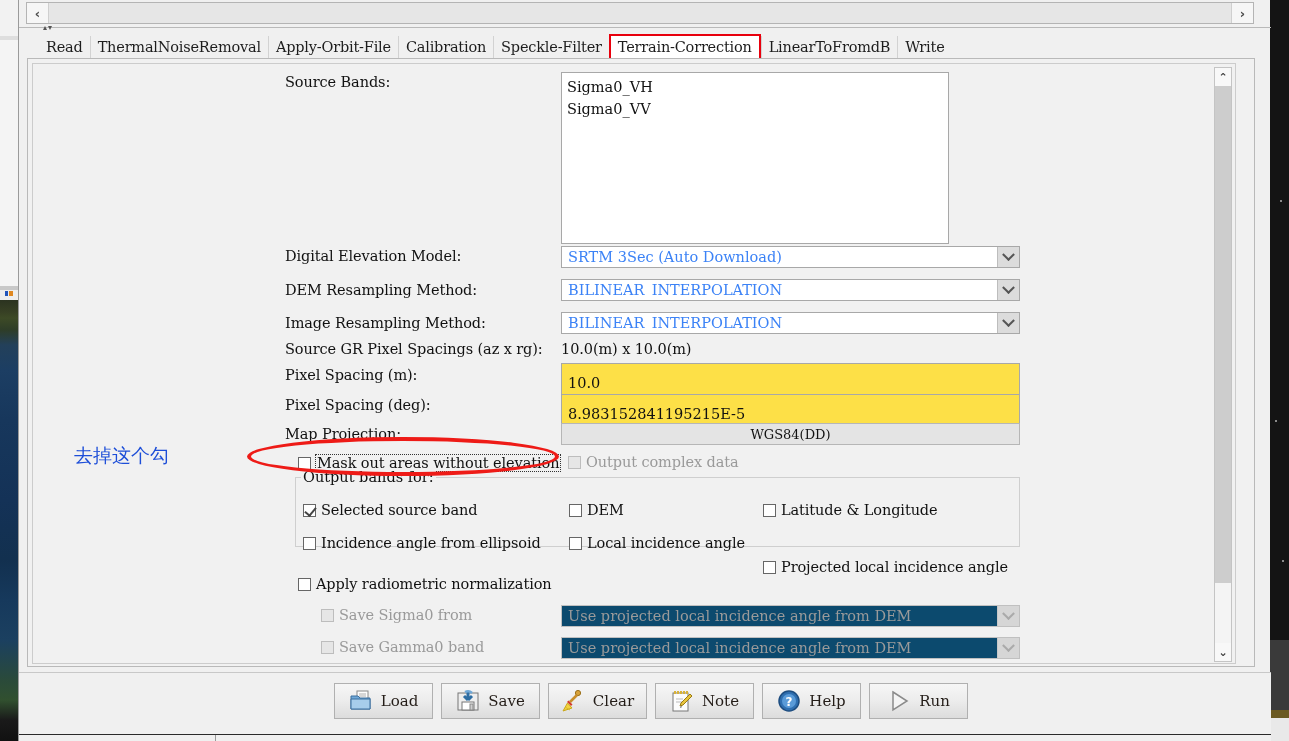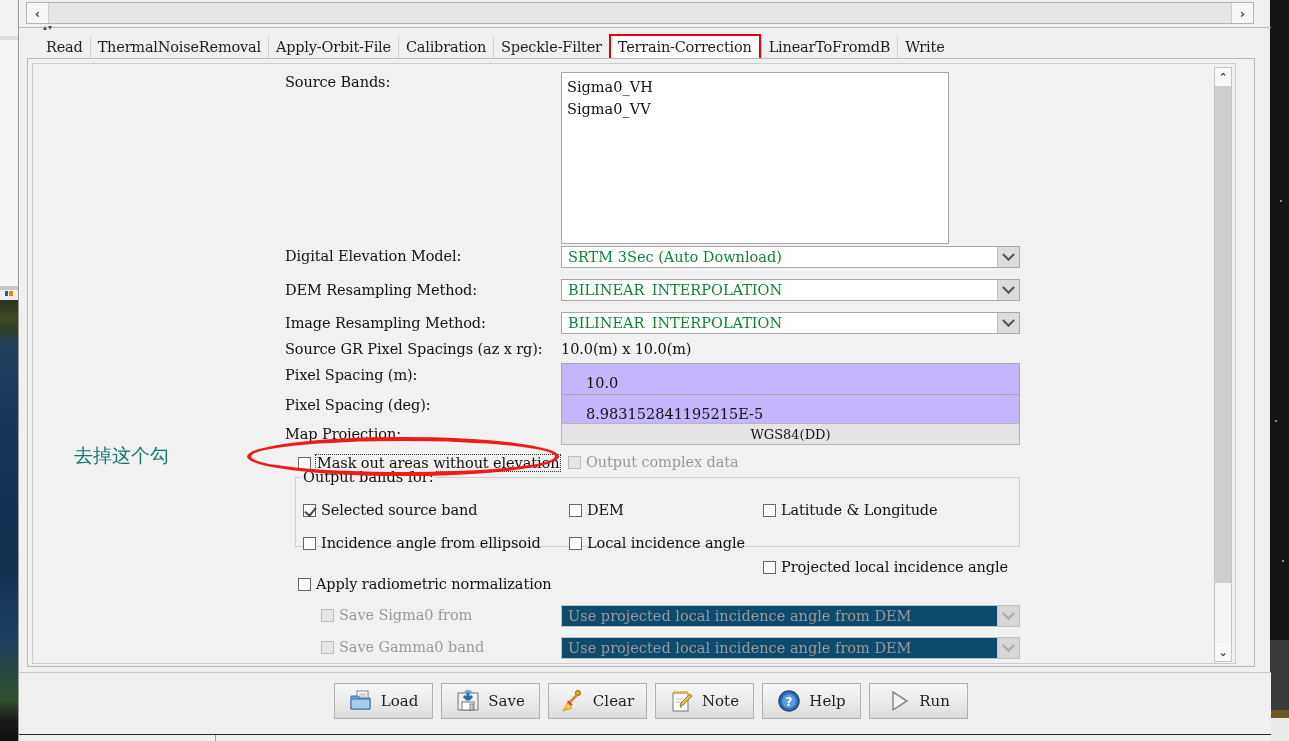--- a/index.html
+++ b/index.html
@@ -178,44 +178,44 @@
   .listbox .item {
     font-size: 14.5px; color: #111; line-height: 22px;
   }
 
   .combo {
     position: absolute; width: 459px; height: 22px;
     background: #ffffff; border: 1px solid #a8a8a8;
     display: flex; align-items: center;
   }
   .combo .ctext {
-    flex: 1; font-size: 14.5px; color: #15803d; padding-left: 6px;
+    flex: 1; font-size: 14.5px; color: #3b82f6; padding-left: 6px;
     white-space: nowrap; overflow: hidden;
   }
   .combo .cbtn {
     width: 22px; height: 20px; background: #dcdcdc;
     border-left: 1px solid #bdbdbd;
     display: flex; align-items: center; justify-content: center;
   }
   .chev {
     width: 9px; height: 9px;
     border-right: 2px solid #555; border-bottom: 2px solid #555;
     transform: rotate(45deg) translate(-2px,-2px);
   }
 
   .combo.disabled { background: #0c4a6e; border-color: #c0c0c0; }
   .combo.disabled .ctext { color: #9a9a9a; }
   .combo.disabled .cbtn { background: #d6d6d6; border-left-color: #c8c8c8; }
   .combo.disabled .chev { border-color: #aaaaaa; }
 
   .textfield {
     position: absolute; width: 459px; height: 40px;
-    background: #c4b5fd; border: 1px solid #a8a8a8;
+    background: #fde047; border: 1px solid #a8a8a8;
     font-size: 14.5px; color: #111;
-    display: flex; align-items: center; padding-left: 24px;
+    display: flex; align-items: center; padding-left: 6px;
   }
 
   .flatbtn {
     position: absolute; width: 459px; height: 22px;
     background: #e4e4e4; border: 1px solid #b6b6b6;
     font-size: 13px; color: #111;
     display: flex; align-items: center; justify-content: center;
   }
 
   
@@ -249,21 +249,21 @@
     background: #f1f1f1;
   }
   .group-title {
     position: absolute; left: 268px; top: 405px;
     font-size: 14.5px; color: #111; background: #f1f1f1; padding: 0 2px;
   }
 
   
   .annot-text {
     position: absolute; left: 55px; top: 443px;
-    font-size: 19px; color: #0f766e;
+    font-size: 19px; color: #1d4ed8;
     font-family: "DejaVu Sans", sans-serif;
   }
   .annot-ellipse {
     position: absolute; left: 228px; top: 437px;
     width: 312px; height: 39px;
     border: 4px solid #ee1b17;
     border-radius: 50%;
     pointer-events: none;
   }
 

